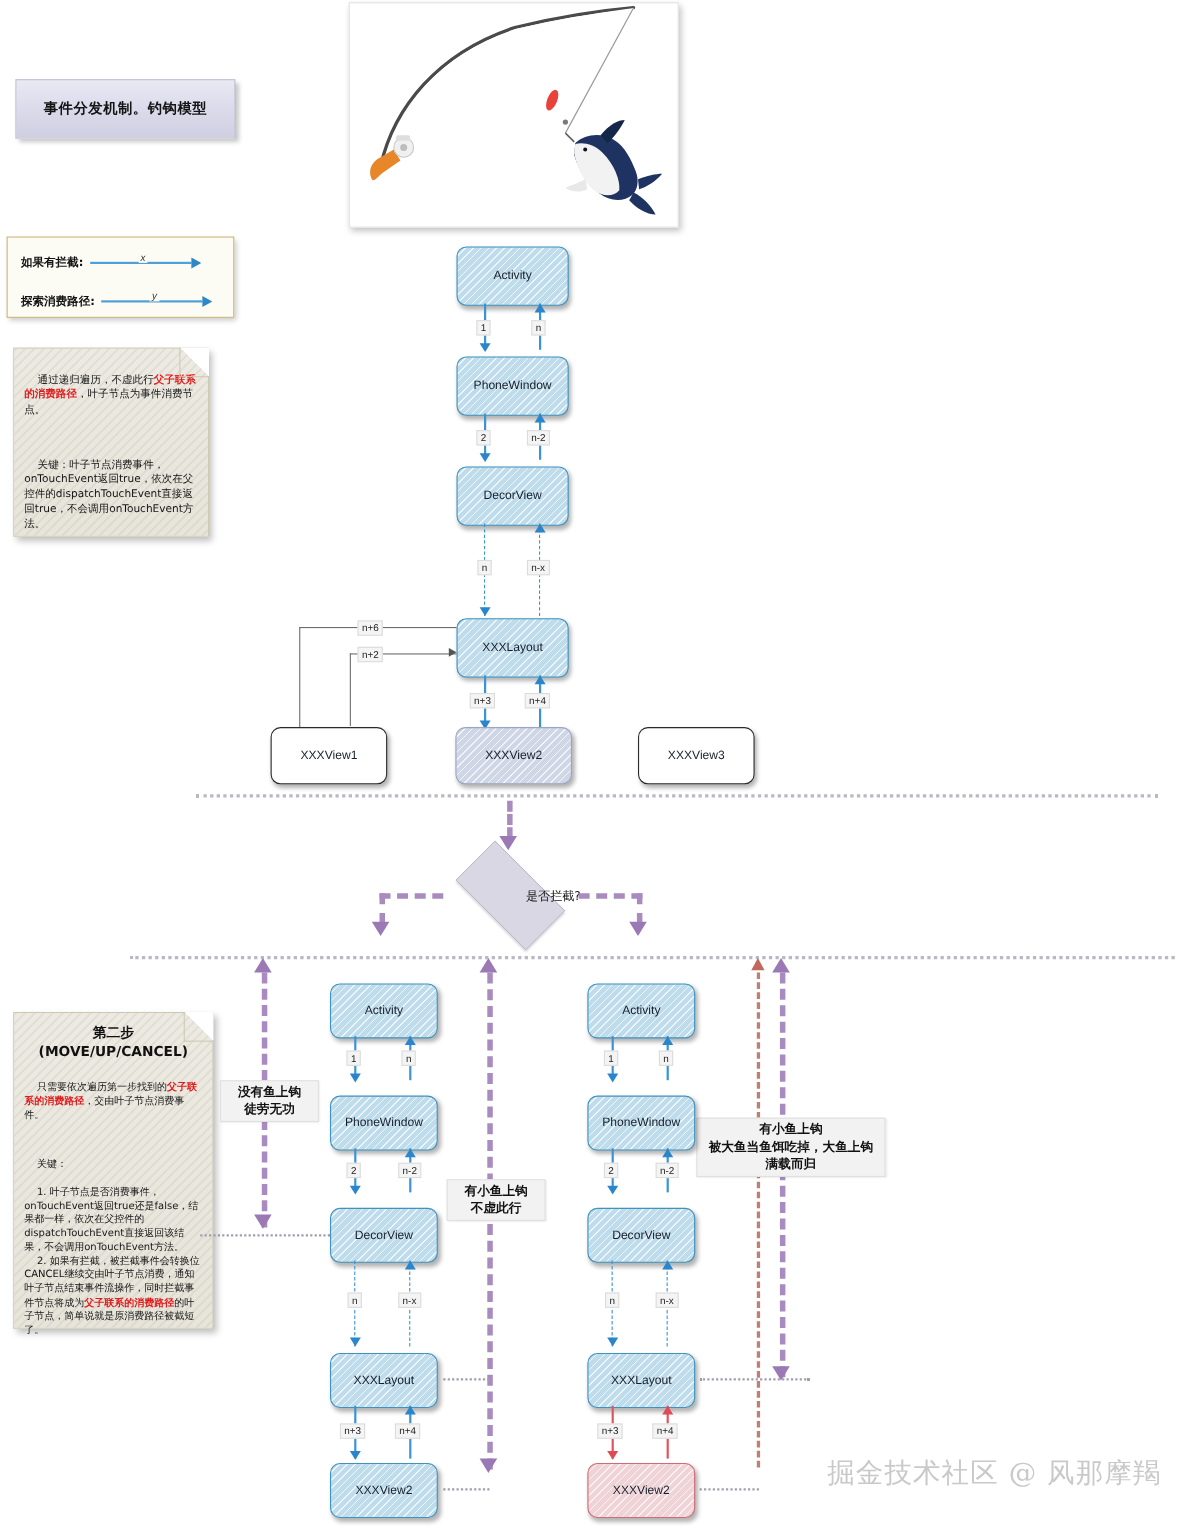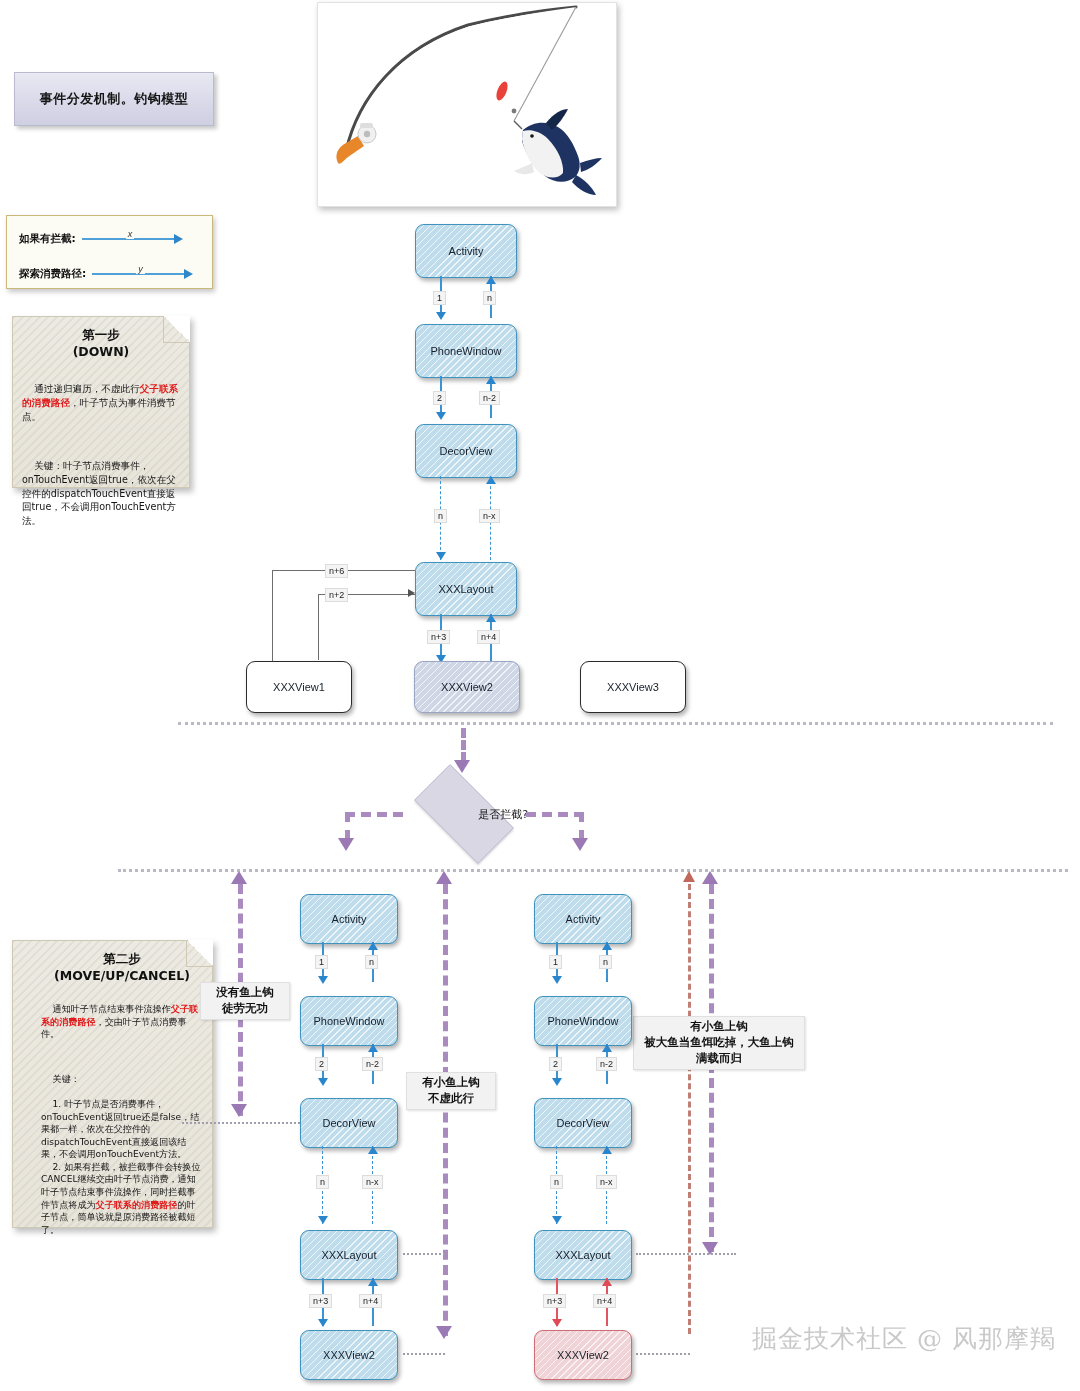--- a/index.html
+++ b/index.html
@@ -204,39 +204,35 @@
     <span class="legend-arrow">
       <i class="ln"></i>
         <i class="hd"></i>
       <i class="vr">y</i>
     </span>
   </div>
 </div>
 
 <div class="note" id="note-step-one" style="left:12px;top:316px;width:176px;height:170px;">
   <div class="fold"></div>
-  <h4>
-    <span>第一步</span><br>
-    <span>(DOWN)</span>
-  </h4>
   <div class="body">
     <span>通过递归遍历，不虚此行</span><span class="hl">父子联系的消费路径</span><span>，叶子节点为事件消费节点。</span>
     <div style="height:9px"></div>
     <b>关键：</b><span>叶子节点消费事件，onTouchEvent返回true，依次在父控件的dispatchTouchEvent直接返回true，不会调用onTouchEvent方法。</span>
   </div>
 </div>
 
-<div class="note" id="note-step-two" style="left:12px;top:940px;width:180px;height:286px;padding-left:19px;">
+<div class="note" id="note-step-two" style="left:12px;top:920px;width:180px;height:286px;">
   <div class="fold"></div>
   <h4>
     <span>第二步</span><br>
     <span>(MOVE/UP/CANCEL)</span>
   </h4>
   <div class="body" style="font-size:9.1px;line-height:1.38;padding-top:6px;">
-    <span>通知叶子节点结束事件流操作</span><span class="hl">父子联系的消费路径</span><span>，交由叶子节点消费事件。</span>
+    <span>只需要依次遍历第一步找到的</span><span class="hl">父子联系的消费路径</span><span>，交由叶子节点消费事件。</span>
     <div style="height:7px"></div>
     <b>关键：</b><br>
     <span>1. 叶子节点是否消费事件，onTouchEvent返回true还是false，结果都一样，依次在父控件的dispatchTouchEvent直接返回该结果，不会调用onTouchEvent方法。</span>
     <span>2. 如果有拦截，被拦截事件会转换位CANCEL继续交由叶子节点消费，通知叶子节点结束事件流操作，同时拦截事件节点将成为</span><span class="hl">父子联系的消费路径</span><span>的叶子节点，简单说就是原消费路径被截短了。</span>
   </div>
 </div>
 
 <div class="node blue abs" style="left:415px;top:224px;width:100px;height:52px;">
   <span>Activity</span>
 </div>

